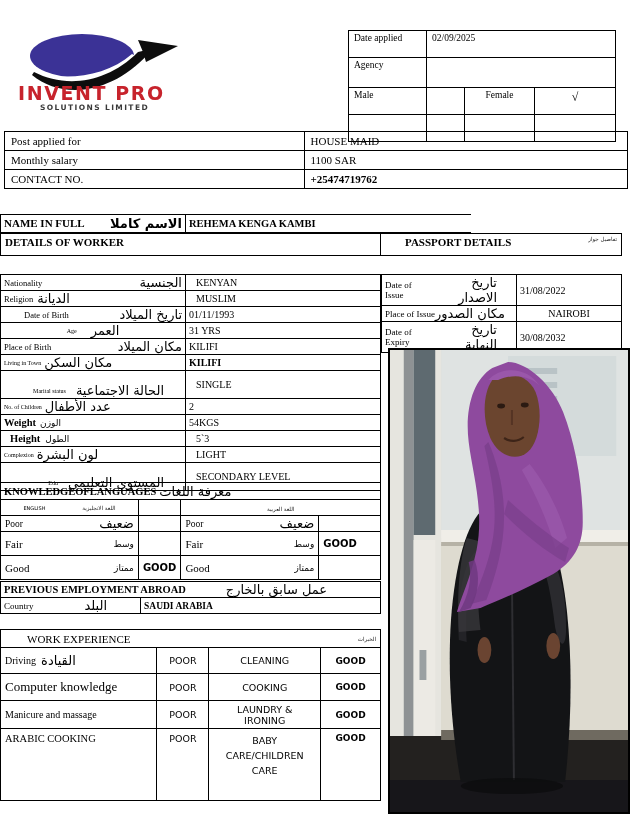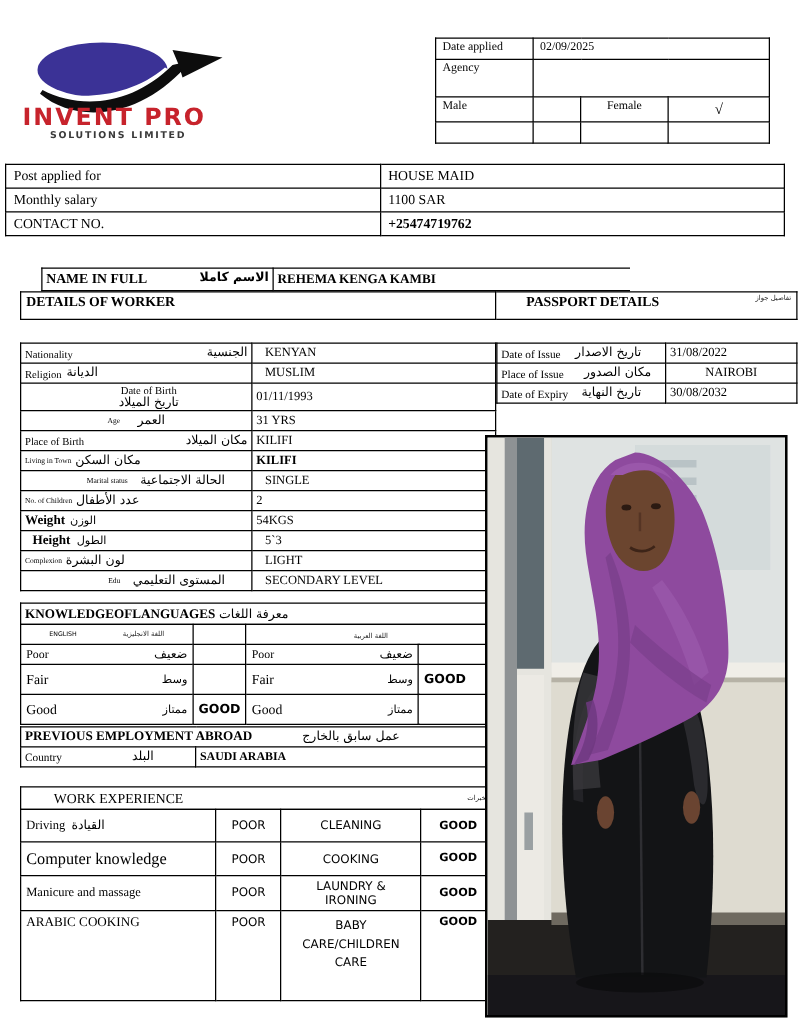--- a/index.html
+++ b/index.html
@@ -31,21 +31,21 @@
     position: absolute; left: 348px; top: 30px;
     width: 268px;
     border-collapse: collapse;
     font-family: "Liberation Serif", serif;
     font-size: 9.5px;
   }
   .apply-table td {
     border: 1px solid #000;
     padding: 2px 5px;
     vertical-align: top;
-    height: 17px;
+    height: 27px;
   }
   .apply-table .tall { height: 30px; }
   .apply-table .tick {
     text-align: center; font-weight: bold; font-size: 12px;
   }
   .apply-table .ctr { text-align: center; }
 
   
   .post-table {
     position: absolute; left: 4px; top: 131px;
@@ -58,43 +58,43 @@
     padding: 2px 6px;
     height: 19px;
     vertical-align: middle;
   }
   .post-table td.lbl { width: 300px; }
   .post-table td.val { width: 324px; }
   .post-table td.b { font-weight: bold; }
 
   
   .main-wrap {
-    position: absolute; left: 16px; top: 214px;
-    width: 522px; height: 600px; padding-left: 17px;
+    position: absolute; left: 0; top: 214px;
+    width: 522px; height: 600px;
   }
   table.grid {
     border-collapse: collapse;
     font-size: 9px;
     table-layout: fixed;
   }
   table.grid td {
     border: 1px solid #000;
     padding: 0 3px;
     vertical-align: middle;
     line-height: 1.05;
   }
 
   
   .name-table { width: 622px; }
   .name-table td { height: 18px; }
   .name-table .n-lbl { width: 185px; font-weight: bold; font-size: 11px; }
   .name-table .n-val { font-weight: bold; font-size: 10.5px; border-right: none !important; }
   .name-table .n-pad { border: none !important; }
 
-  .ar { font-family: "DejaVu Sans", sans-serif; font-size: 10px; direction: rtl; unicode-bidi: bidi-override; }
+  .ar { font-family: "DejaVu Sans", sans-serif; font-size: 13px; direction: rtl; unicode-bidi: bidi-override; }
   .ar-s { font-family: "DejaVu Sans", sans-serif; font-size: 5.5px; color: #222; }
 
   
   .band {
     position: absolute; left: 0; top: 19px;
     width: 622px;
   }
   .sec-head-table { width: 622px; border-collapse: collapse; }
   .sec-head-table td { border: 1px solid #000; height: 22px; padding: 0 4px; font-weight: bold; font-size: 11px; vertical-align: top; }
   .sec-head-table td.left-h { width: 380px; padding-top: 2px; }
@@ -108,23 +108,23 @@
   }
   .details-table td { border: 1px solid #000; height: 16px; font-size: 9px; padding: 0 3px; }
   .details-table td.dl { width: 185px; position: relative; }
   .details-table td.dv { font-size: 10px; }
   .details-table td.dv.bold { font-weight: bold; }
   .details-table td.dv.pad { padding-left: 10px; }
   .details-table .lab-en { font-size: 8.5px; }
   .details-table .lab-en.big { font-size: 10.5px; font-weight: bold; }
   .details-table .lab-en.sm { font-size: 6px; }
   .details-table .rowflex { display: flex; justify-content: space-between; align-items: center; width: 100%; }
-  .details-table .rowflex.ind { padding-left: 20px; flex-direction: column; }
+  .details-table .rowflex.ind { padding-left: 20px; }
   .details-table .rowflex.cen { justify-content: center; gap: 14px; }
-  .details-table .rowflex.rt { justify-content: flex-end; gap: 10px; padding-right: 18px; }
+  .details-table .rowflex.rt { justify-content: flex-end; gap: 10px; padding-right: 18px; margin-top: 12px; }
 
   
   .lang-head {
     position: absolute; left: 0; top: 249px; width: 381px;
     border-collapse: collapse;
   }
   .lang-head td { border: 1px solid #000; height: 17px; font-weight: bold; font-size: 10.5px; padding: 0 3px; }
   .lang-table {
     position: absolute; left: 0; top: 266px; width: 381px;
     border-collapse: collapse;

